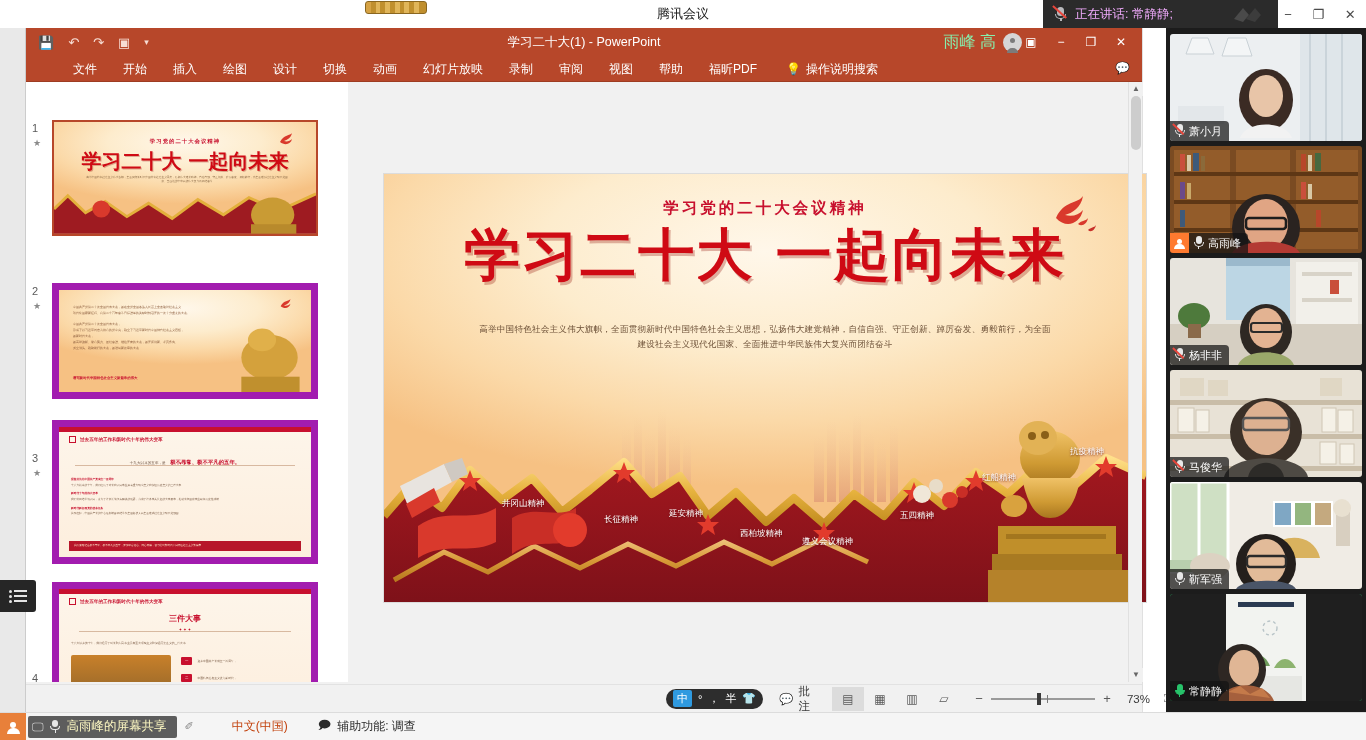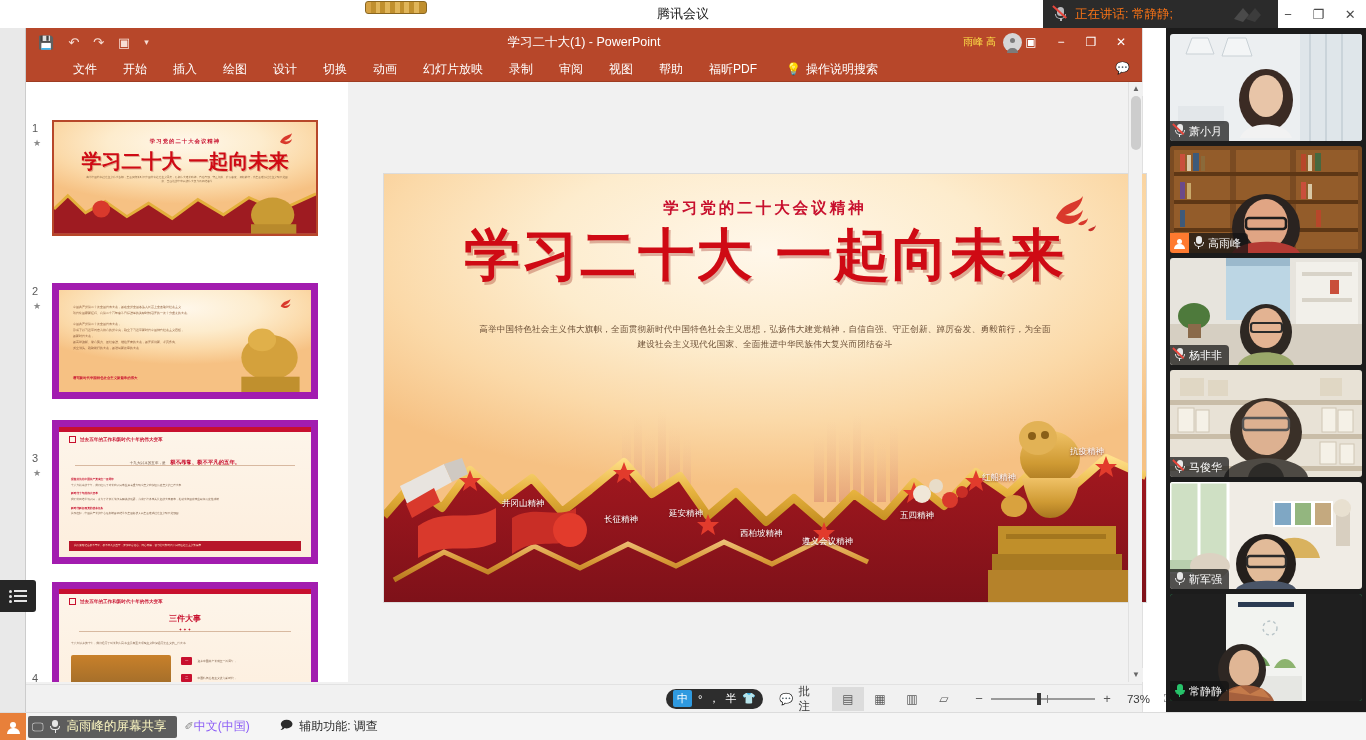--- a/index.html
+++ b/index.html
@@ -35,21 +35,21 @@
     z-index:45;
   }
   #speaking-pill .mic-muted{ width:14px; height:16px; position:relative; }
   .mic-body{ position:absolute; left:3px; top:1px; width:7px; height:9px;
     border-radius:4px; background:#b9b9bd; }
   .mic-stand{ position:absolute; left:1px; top:8px; width:11px; height:5px;
     border:1.4px solid #b9b9bd; border-top:none; border-radius:0 0 6px 6px; }
   .mic-post{ position:absolute; left:6px; top:12px; width:1.5px; height:3px; background:#b9b9bd; }
   .mic-slash{ position:absolute; left:-1px; top:-1px; width:18px; height:1.7px;
     background:#e8463c; transform:rotate(42deg); transform-origin:left center; }
-  #speaking-text{ font-size:12.5px; color:#f97316; white-space:nowrap; }
+  #speaking-text{ font-size:12.5px; color:#f0abfc; white-space:nowrap; }
   #tm-logo{
     position:absolute; left:1230px; top:5px; width:44px; height:19px; z-index:46;
   }
   #tm-winctl{
     position:absolute; right:0; top:0; width:92px; height:28px;
     display:flex; align-items:center; justify-content:space-around; z-index:46;
   }
   #tm-winctl span{ font-size:13px; color:#4b4b4b; cursor:default; line-height:1; }
 
   
@@ -62,21 +62,21 @@
     height:28px; background:#b7472a; position:relative;
   }
   #qat{ position:absolute; left:12px; top:0; height:28px; display:flex; align-items:center; gap:14px; }
   #qat .qicon{ color:#f6dcd3; font-size:13px; line-height:1; }
   #ppt-doc-title{
     position:absolute; left:0; top:0; width:100%; height:28px; line-height:28px;
     text-align:center; color:#ffffff; font-size:12.5px;
   }
   #ppt-acct{ position:absolute; right:120px; top:0; height:28px; display:flex;
     align-items:center; gap:7px; }
-  #ppt-acct-name{ color:#fde047; font-size:10px; }
+  #ppt-acct-name{ color:#86efac; font-size:16px; }
   #ppt-avatar{ width:19px; height:19px; border-radius:50%; background:#d6d6d6;
     display:flex; align-items:center; justify-content:center; }
   #ppt-avatar .head{ width:5px;height:5px;border-radius:50%;background:#7b7b7b;
     position:relative; top:-2px;}
   #ppt-avatar .body{ width:11px;height:5px;border-radius:6px 6px 0 0;background:#7b7b7b;
     position:absolute; bottom:3px;}
   #ppt-winctl{ position:absolute; right:6px; top:0; height:28px; display:flex;
     align-items:center; gap:0px; }
   #ppt-winctl span{ width:30px; text-align:center; color:#fff; font-size:12px; }
 
@@ -202,21 +202,21 @@
   #tb-user{ width:26px; height:28px; background:#e8803a; display:flex;
     align-items:center; justify-content:center; }
   #tb-user .u1{ width:6px;height:6px;border-radius:50%;background:#fff;position:relative;top:-2px;}
   #tb-user .u2{ width:13px;height:6px;border-radius:7px 7px 0 0;background:#fff;
     position:absolute; bottom:6px;}
   #tb-share{ position:relative; margin-left:2px; height:22px; display:flex;
     align-items:center; gap:6px; padding:0 10px 0 4px; background:#5d5d5d;
     border-radius:2px; }
   #tb-share .nm{ color:#fef9c3; font-size:12.5px; white-space:nowrap; }
   #tb-pen{ margin-left:8px; font-size:11px; color:#888; }
-  #tb-lang{ font-size:12px; color:#8b5cf6; }
+  #tb-lang{ margin-left:38px; font-size:12px; color:#c2410c; }
   #tb-access{ margin-left:30px; display:flex; align-items:center; gap:6px;
     font-size:12px; color:#2b2b2b; }
 
   
   #outline-overlay{ position:absolute; left:0; top:580px; width:36px; height:32px;
     background:#262626; display:flex; align-items:center; justify-content:center;
     z-index:35; border-radius:0 3px 3px 0; }
   #outline-overlay .ln{ width:13px; height:1.6px; background:#e4e4e4; display:block; }
   #outline-overlay .dot{ width:3px; height:3px; background:#e4e4e4; border-radius:50%; }
   #left-gray{ position:absolute; left:0; top:28px; width:26px; height:684px;

